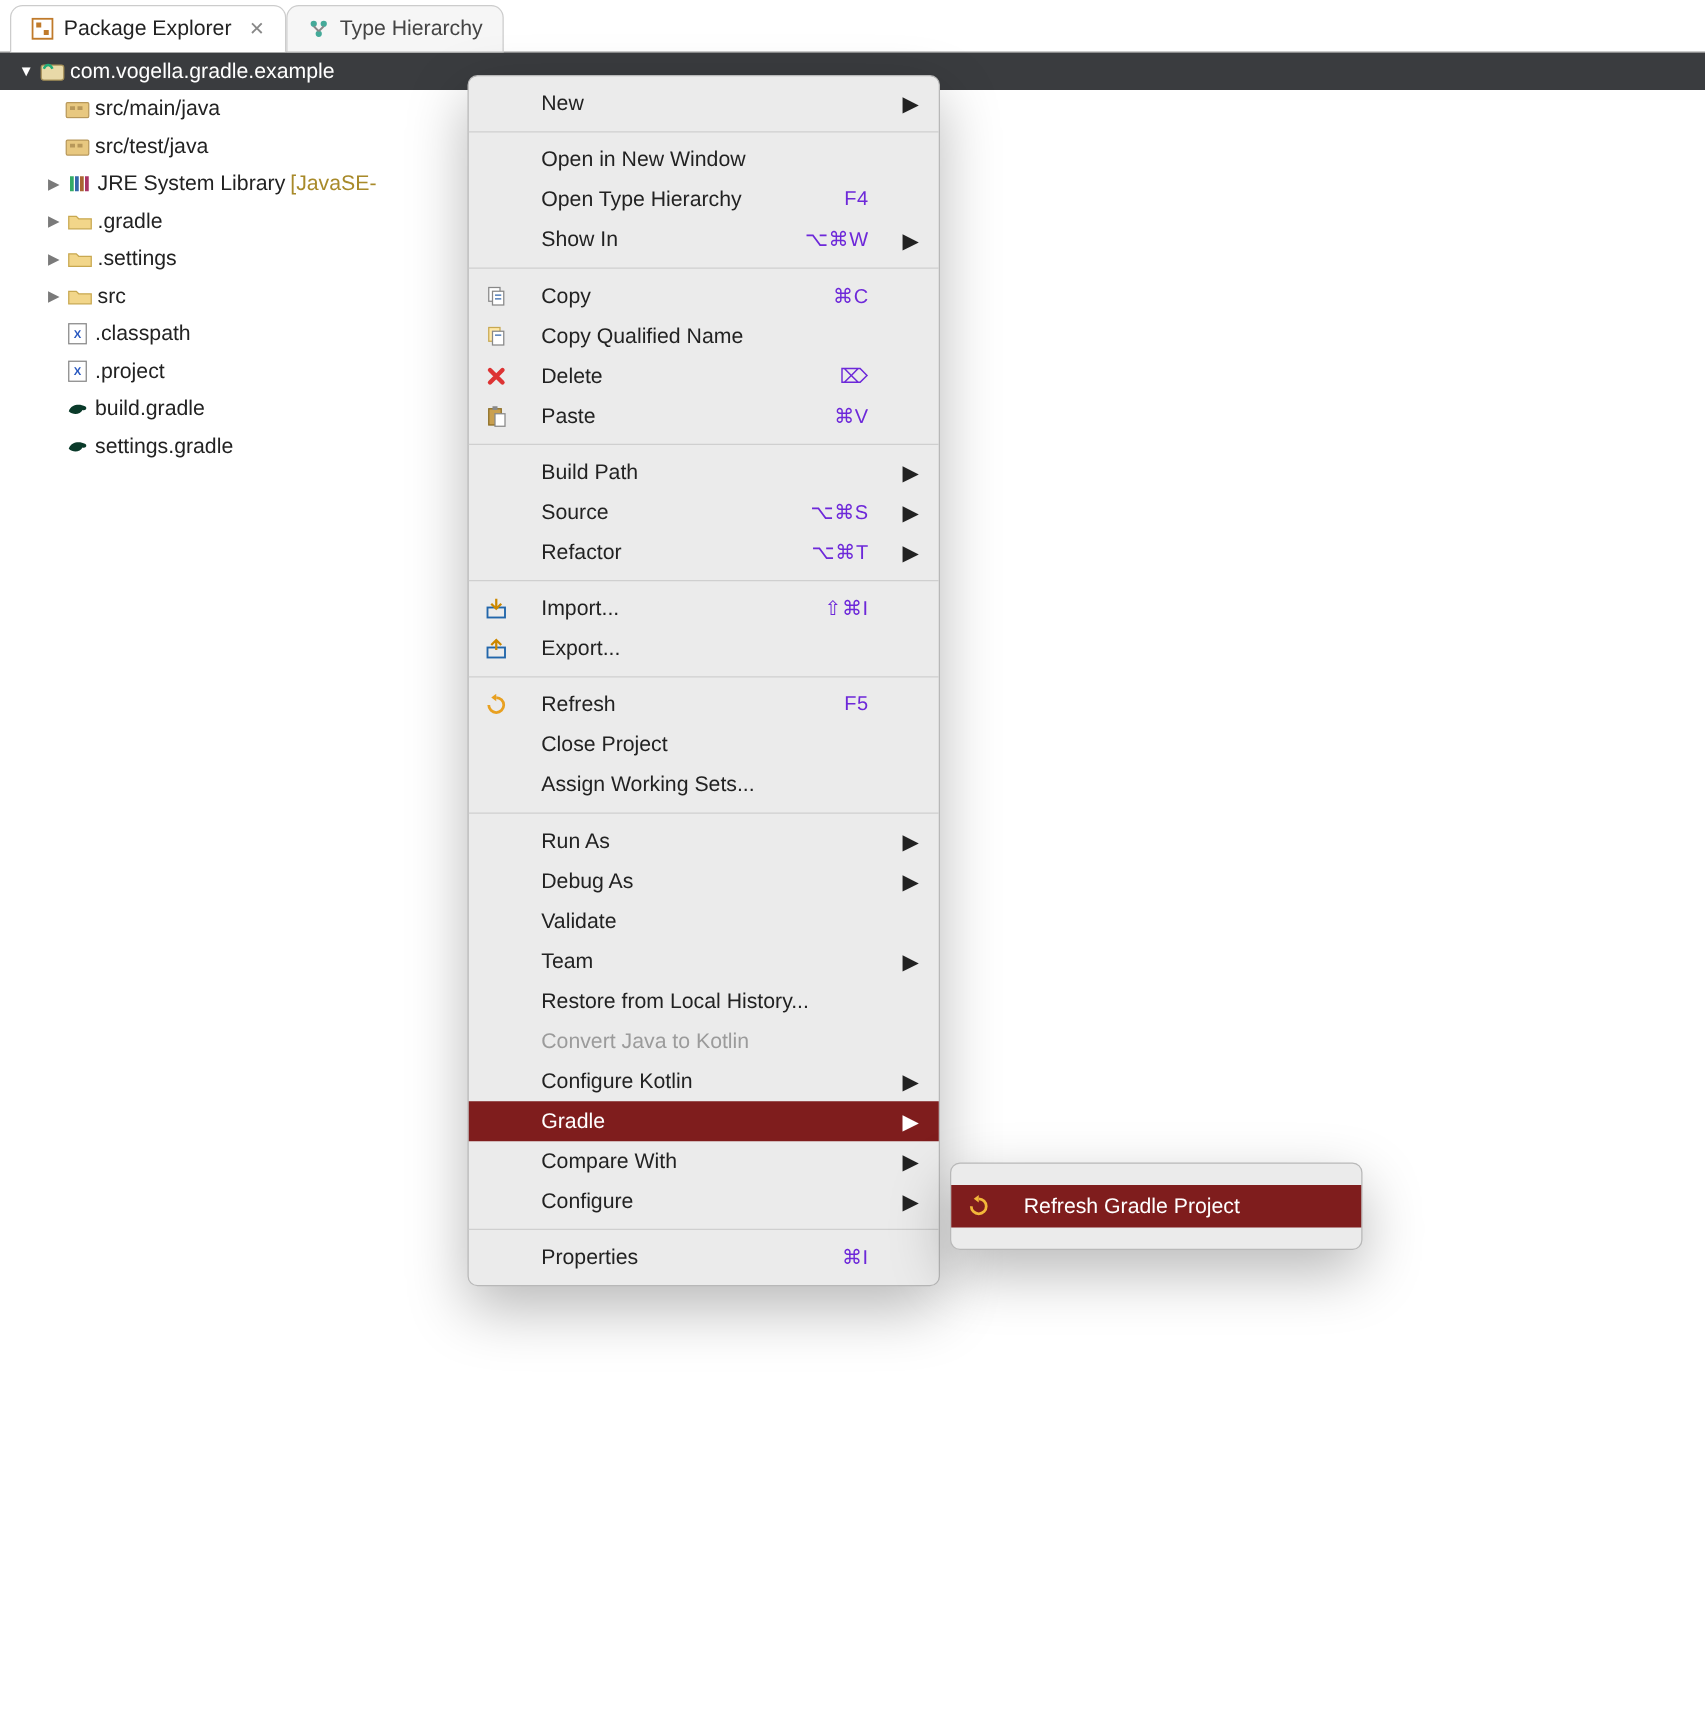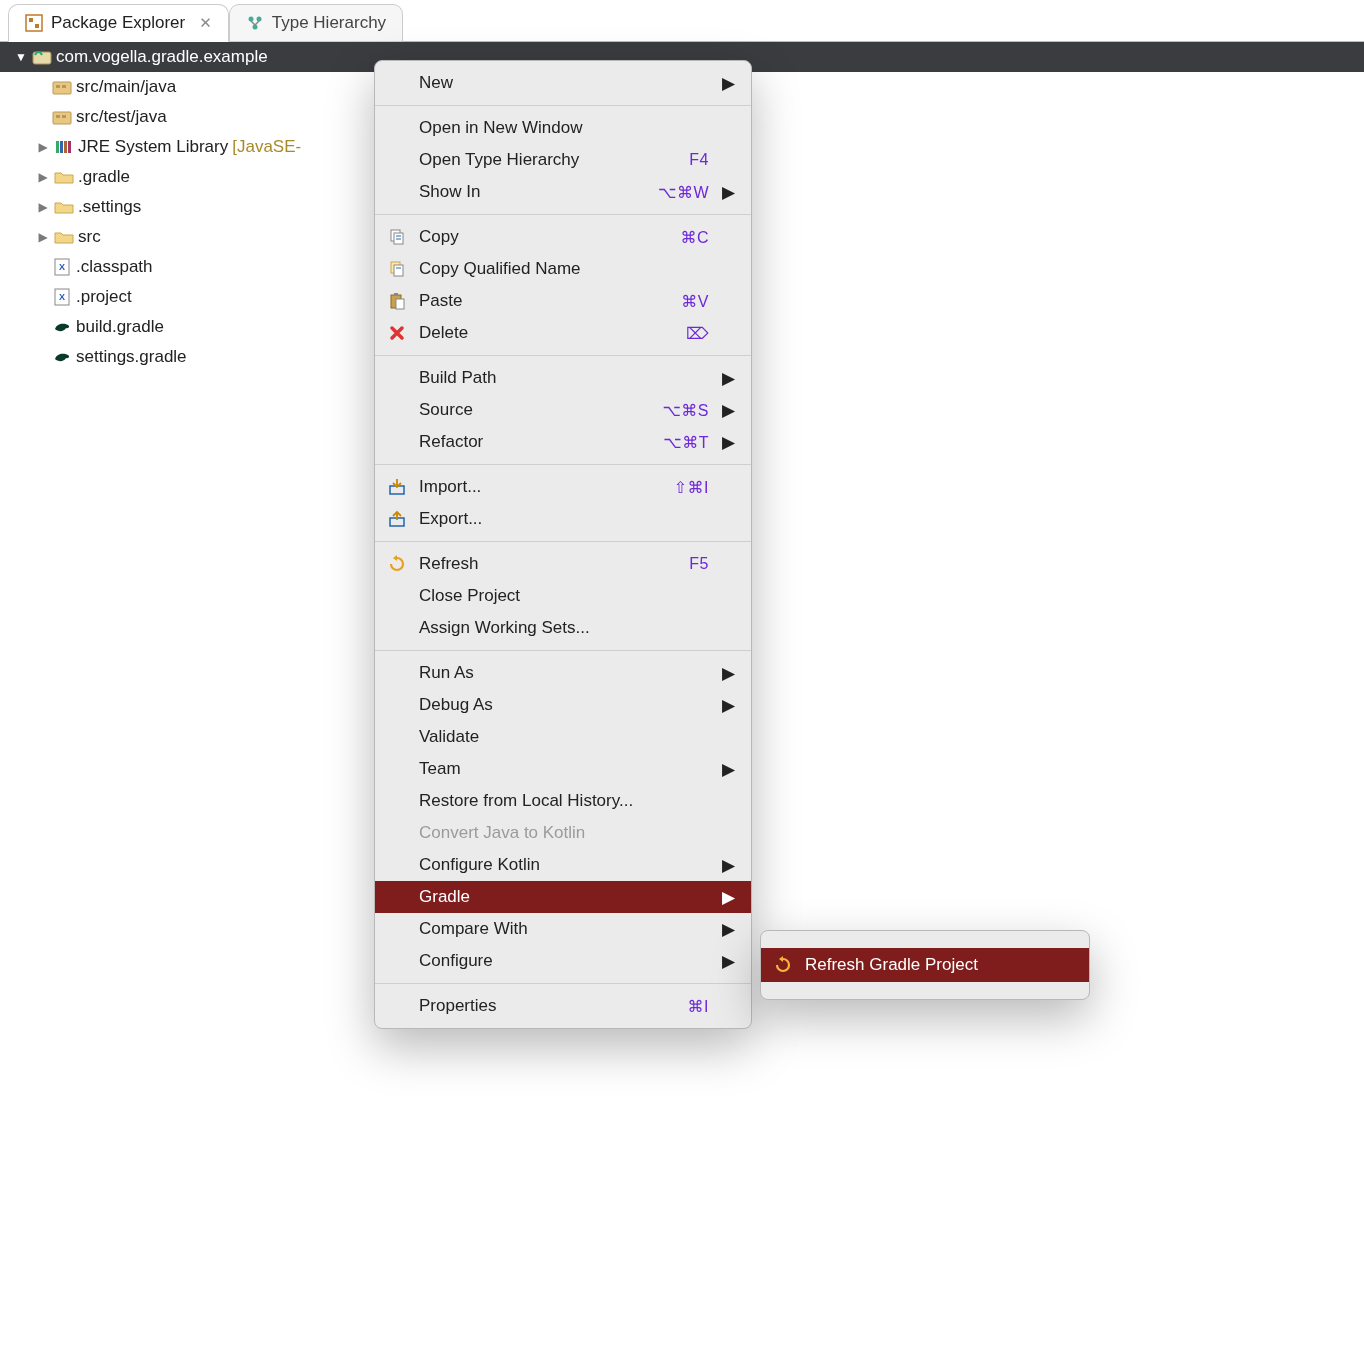--- a/index.html
+++ b/index.html
@@ -79,21 +79,21 @@
     border: 1px solid #b8b8b8;
     border-radius: 8px;
     box-shadow: 0 18px 48px rgba(0,0,0,0.28);
     padding: 6px 0;
   }
   .menu-item {
     display: flex;
     align-items: center;
     height: 32px;
     padding: 0 16px 0 10px;
-    gap: 10px;
+    gap: 24px;
     color: #222;
   }
   .menu-item.disabled { color: #9b9b9b; }
   .menu-item.highlight {
     background: #7f1d1d;
     color: #fff;
   }
   .menu-icon {
     width: 24px;
     display: inline-flex;
@@ -315,37 +315,37 @@
           <rect x="6" y="5" width="9" height="11" fill="#fff" stroke="#888"></rect>
           <line x1="8" y1="8" x2="13" y2="8" stroke="#36a"></line>
         </svg>
       </span>
       <span class="menu-label">Copy Qualified Name</span>
       <span class="menu-arrow"></span>
     </div>
     <div class="menu-item">
       <span class="menu-icon">
         <svg width="18" height="18" viewBox="0 0 18 18">
+          <path d="M4 4 L14 14 M14 4 L4 14" stroke="#d33" stroke-width="3.5" stroke-linecap="round"></path>
+        </svg>
+      </span>
+      <span class="menu-label">Delete</span>
+      <span class="menu-shortcut">⌦</span>
+      <span class="menu-arrow"></span>
+    </div>
+    <div class="menu-item">
+      <span class="menu-icon">
+        <svg width="18" height="18" viewBox="0 0 18 18">
           <rect x="3" y="3" width="10" height="13" fill="#c9a050" stroke="#8a6a20"></rect>
           <rect x="6" y="1" width="4" height="3" fill="#888"></rect>
           <rect x="8" y="7" width="8" height="10" fill="#fff" stroke="#888"></rect>
         </svg>
       </span>
       <span class="menu-label">Paste</span>
       <span class="menu-shortcut">⌘V</span>
-      <span class="menu-arrow"></span>
-    </div>
-    <div class="menu-item">
-      <span class="menu-icon">
-        <svg width="18" height="18" viewBox="0 0 18 18">
-          <path d="M4 4 L14 14 M14 4 L4 14" stroke="#d33" stroke-width="3.5" stroke-linecap="round"></path>
-        </svg>
-      </span>
-      <span class="menu-label">Delete</span>
-      <span class="menu-shortcut">⌦</span>
       <span class="menu-arrow"></span>
     </div>
     <div class="menu-sep"></div>
     <div class="menu-item">
       <span class="menu-icon"></span>
       <span class="menu-label">Build Path</span>
       <span class="menu-arrow">▶</span>
     </div>
     <div class="menu-item">
       <span class="menu-icon"></span>

